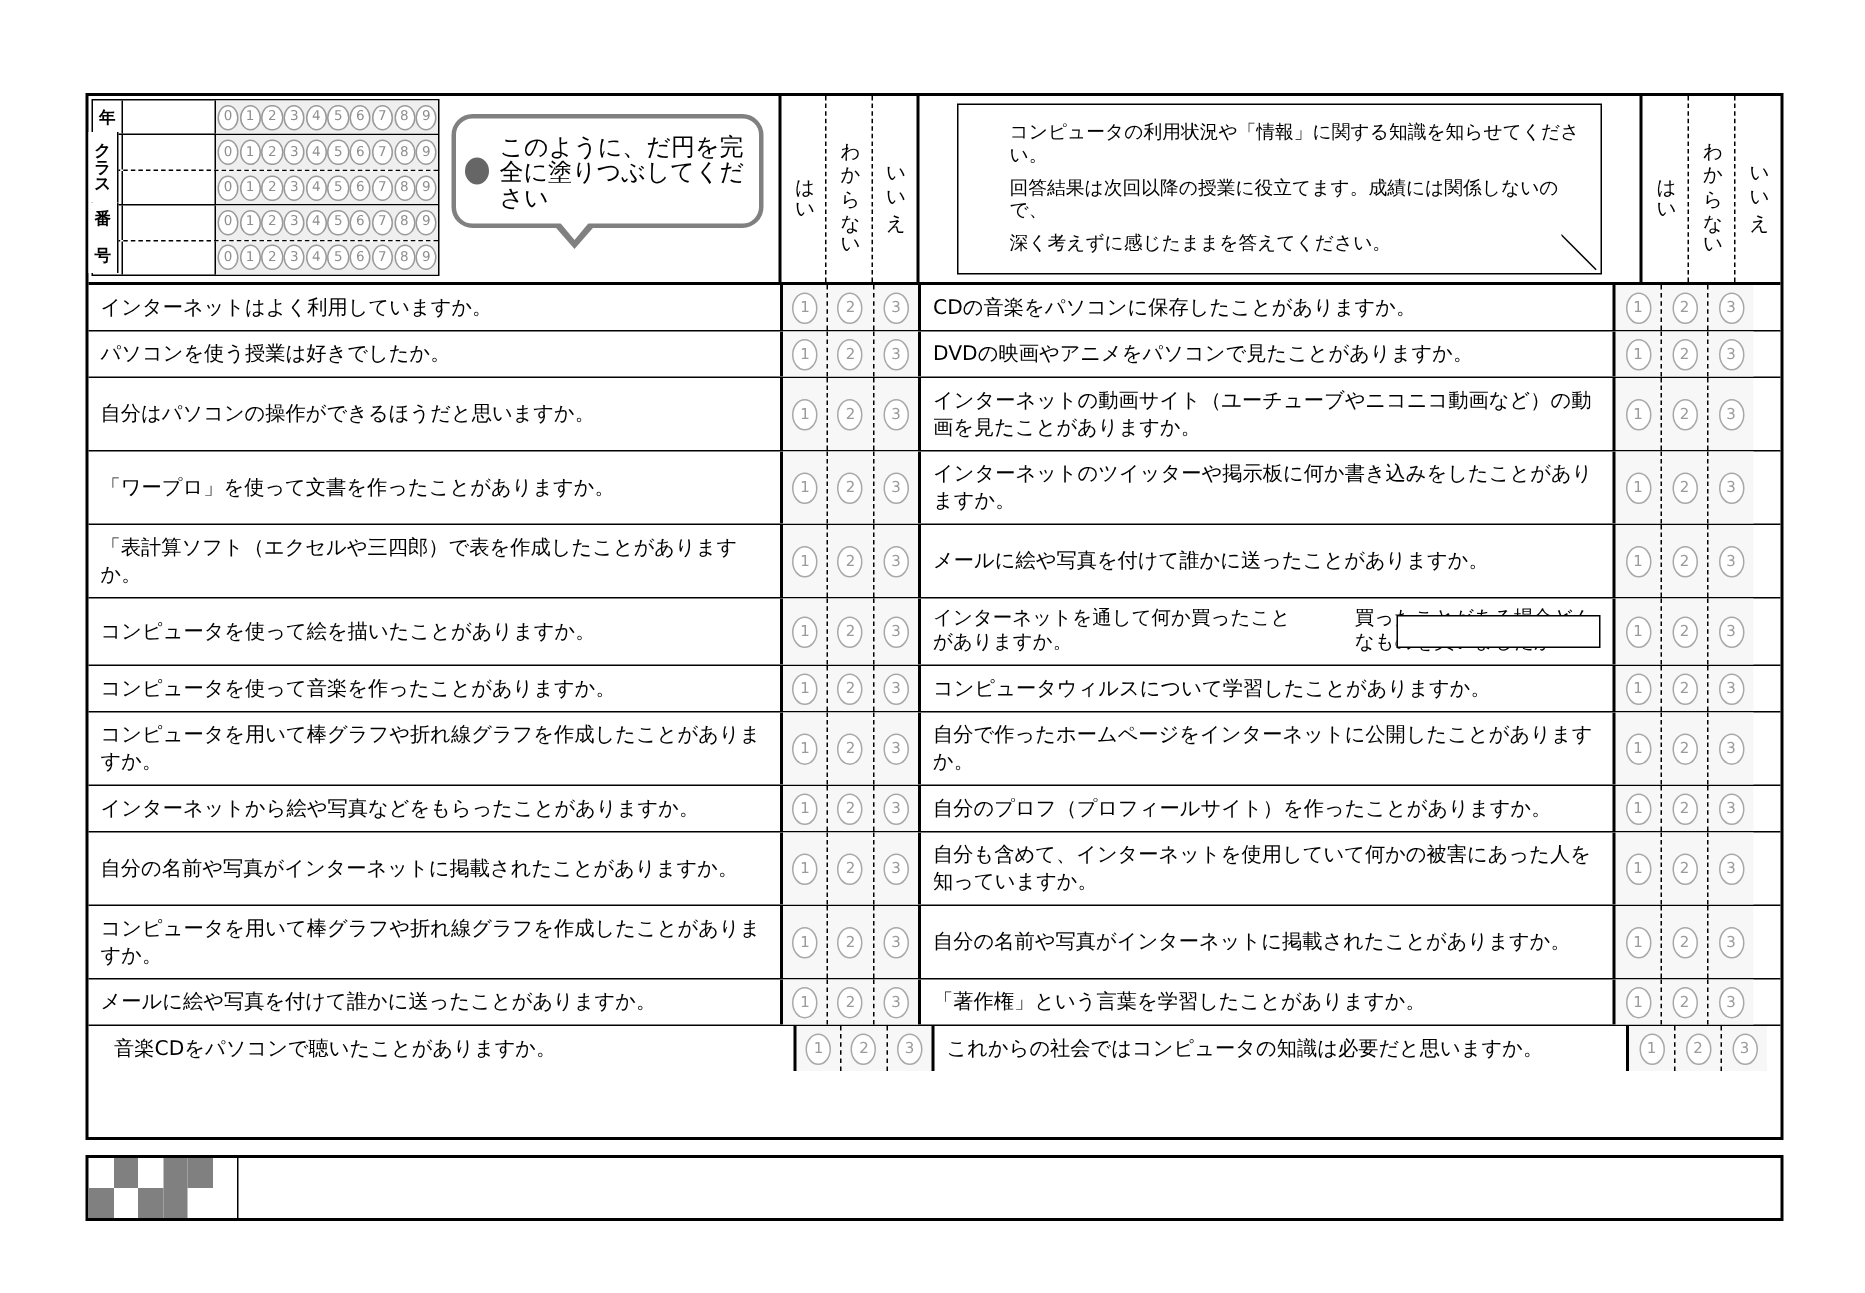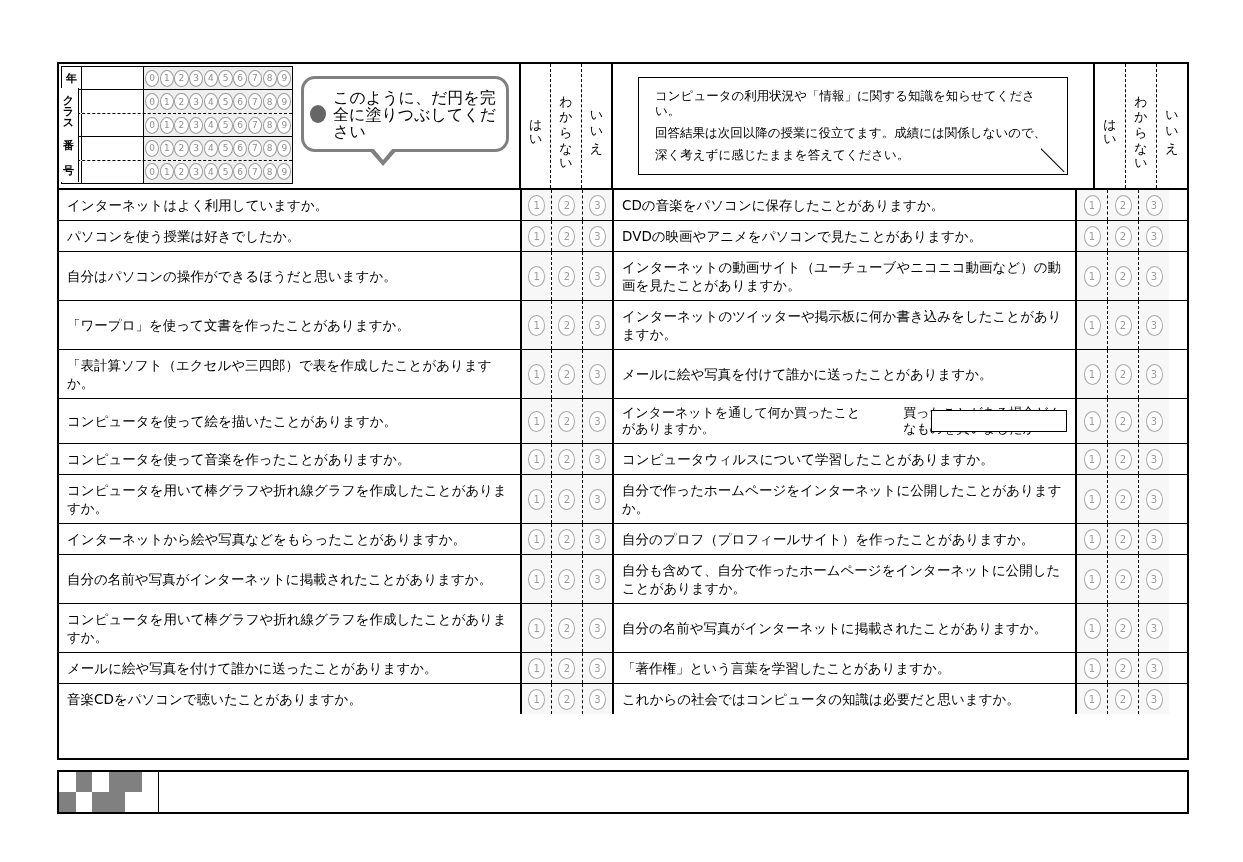--- a/index.html
+++ b/index.html
@@ -109,41 +109,41 @@
     font-size:13px;line-height:15px;letter-spacing:1px;color:#000;
   }
 
   
   .note-wrap{
     flex:1;height:100%;box-sizing:border-box;
     display:flex;align-items:center;justify-content:center;
     position:relative;
   }
   .note{
-    position:relative;width:430px;height:98px;border:1.3px solid #000;
+    position:relative;width:430px;height:114px;border:1.3px solid #000;
     box-sizing:border-box;background:#fff;
-    padding:10px 14px 0 16px;overflow:hidden;
+    padding:10px 14px 0 34px;overflow:hidden;
   }
   .note p{margin:0 0 7px 0;font-size:12.5px;line-height:15px;color:#000;}
   .note-fold-line{
     position:absolute;right:0px;bottom:0px;width:26px;height:26px;
     overflow:hidden;
   }
   .note-fold-line:after{
     content:"";position:absolute;left:-2px;top:-2px;
     width:36px;height:0;border-top:1.3px solid #000;
     transform:rotate(45deg);transform-origin:left top;
   }
 
   
   .qrow{
     display:flex;width:100%;box-sizing:border-box;
     border-bottom:1.5px solid #000;
   }
-  .qrow:last-child{border-bottom:0;}
+  .qrow:last-child{border-bottom:0;justify-content:center;}
   .qtext{
     width:461px;box-sizing:border-box;
     padding:6px 4px 6px 8px;
     font-size:13.5px;line-height:18px;color:#000;
     display:flex;align-items:center;
   }
   .qtext .qinner{width:100%;}
   .ansgrp{
     width:94px;box-sizing:border-box;
     border-left:2px solid #000;border-right:2px solid #000;
@@ -618,21 +618,21 @@
               <div class="oval">1</div>
             </div>
             <div class="anscell">
               <div class="oval">2</div>
             </div>
             <div class="anscell">
               <div class="oval">3</div>
             </div>
           </div>
           <div class="qtext">
-            <div class="qinner">自分も含めて、自分で作ったホームページをインターネットに公開したことがありますか。</div>
+            <div class="qinner">自分も含めて、インターネットを使用していて何かの被害にあった人を知っていますか。</div>
           </div>
           <div class="ansgrp right-grp">
             <div class="anscell">
               <div class="oval">1</div>
             </div>
             <div class="anscell">
               <div class="oval">2</div>
             </div>
             <div class="anscell">
               <div class="oval">3</div>

